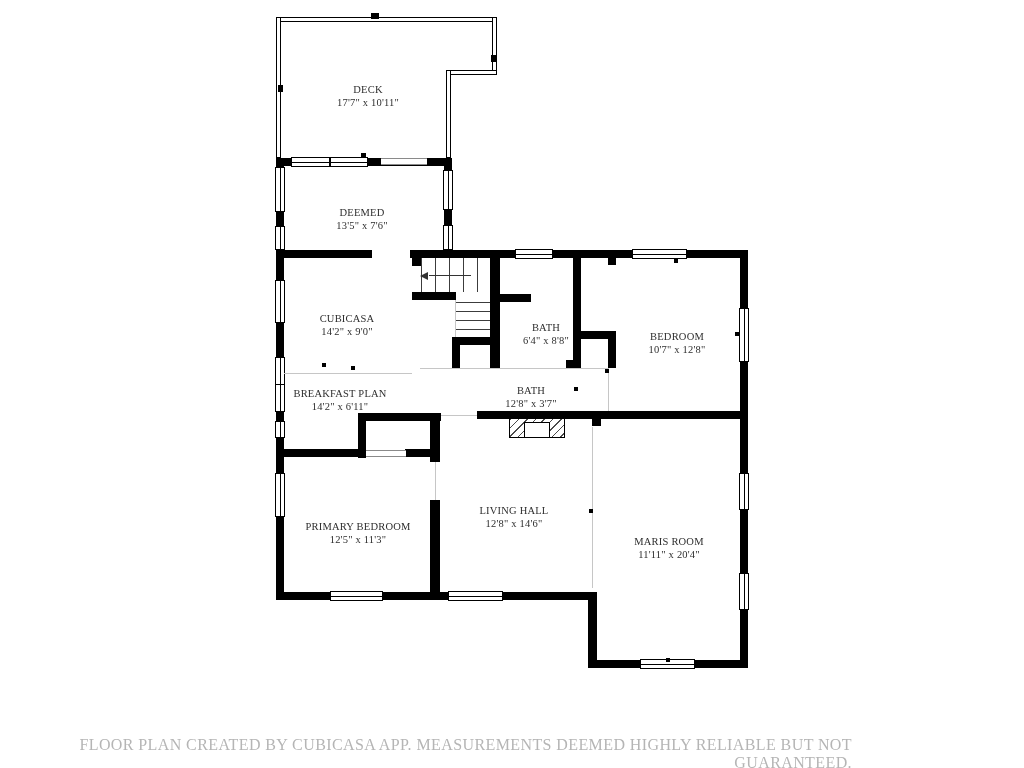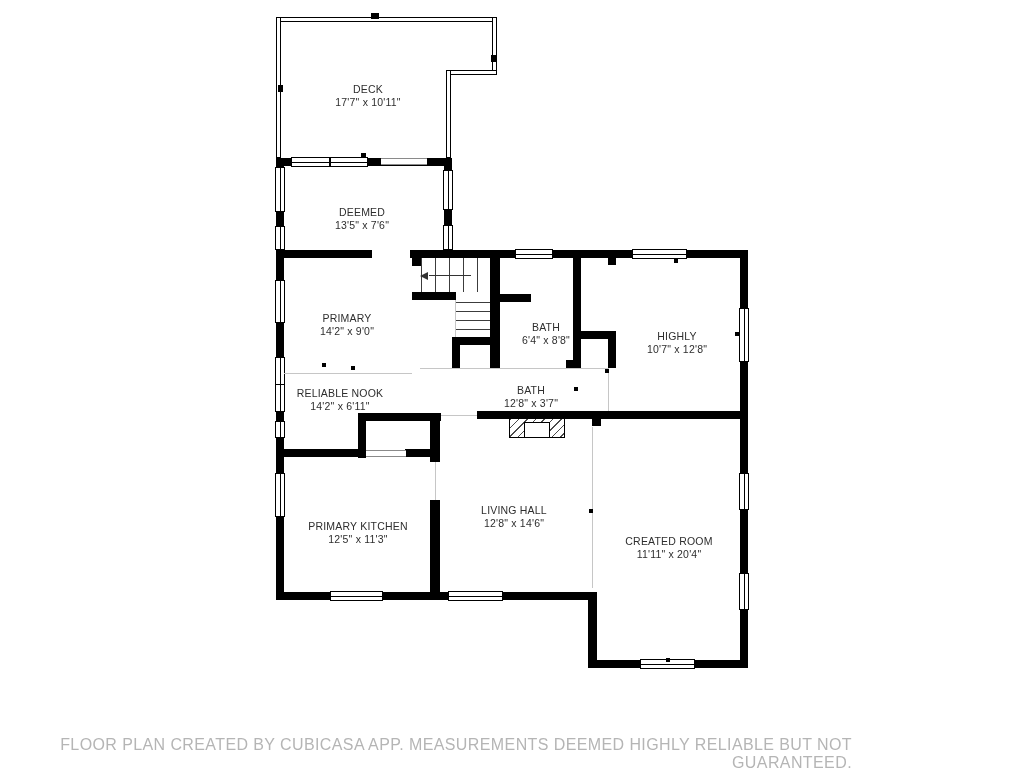--- a/index.html
+++ b/index.html
@@ -1,17 +1,17 @@
 <!DOCTYPE html>
 <html><head>
 <meta charset="utf-8">
 <style>
   html,body{margin:0;padding:0;background:#fff;}
   .page{position:relative;width:860px;height:768px;background:#ffffff;overflow:hidden;
-        font-family:Liberation Sans, sans-serif;}
+        font-family:Liberation Serif, serif;}
   .plan{position:absolute;left:0;top:0;width:1024px;height:768px;}
   .wall{position:absolute;background:#000;}
   .rail{position:absolute;background:#fff;border:1px solid #000;box-sizing:border-box;}
   .win{position:absolute;background:#fff;border:1px solid #000;box-sizing:border-box;}
   .win-h::before{content:"";position:absolute;left:0;right:0;top:50%;height:1px;background:#000;}
   .win-v::before{content:"";position:absolute;top:0;bottom:0;left:50%;width:1px;background:#000;}
   .door-h{position:absolute;background:#fff;border-top:1px solid #8a8a8a;border-bottom:1px solid #8a8a8a;box-sizing:border-box;}
   .gline{position:absolute;background:#c6c6c6;}
   .treads-up{position:absolute;background:repeating-linear-gradient(to right,#3c3c3c 0 1px,transparent 1px 14px);}
   .treads-dn{position:absolute;background:repeating-linear-gradient(to bottom,#3c3c3c 0 1px,transparent 1px 9px);}
@@ -160,48 +160,48 @@
 
     <div class="room-label lbl-deck">
       <div>DECK</div>
       <div>17'7" x 10'11"</div>
     </div>
     <div class="room-label lbl-sunroom">
       <div>DEEMED</div>
       <div>13'5" x 7'6"</div>
     </div>
     <div class="room-label lbl-kitchen">
-      <div>PRIMARY</div>
+      <div>CUBICASA</div>
       <div>14'2" x 9'0"</div>
     </div>
     <div class="room-label lbl-bath">
       <div>BATH</div>
       <div>6'4" x 8'8"</div>
     </div>
     <div class="room-label lbl-bedroom">
-      <div>HIGHLY</div>
+      <div>BEDROOM</div>
       <div>10'7" x 12'8"</div>
     </div>
     <div class="room-label lbl-nook">
-      <div>RELIABLE NOOK</div>
+      <div>BREAKFAST PLAN</div>
       <div>14'2" x 6'11"</div>
     </div>
     <div class="room-label lbl-hall">
       <div>BATH</div>
       <div>12'8" x 3'7"</div>
     </div>
     <div class="room-label lbl-primary">
-      <div>PRIMARY KITCHEN</div>
+      <div>PRIMARY BEDROOM</div>
       <div>12'5" x 11'3"</div>
     </div>
     <div class="room-label lbl-living">
       <div>LIVING HALL</div>
       <div>12'8" x 14'6"</div>
     </div>
     <div class="room-label lbl-dining">
-      <div>CREATED ROOM</div>
+      <div>MARIS ROOM</div>
       <div>11'11" x 20'4"</div>
     </div>
   </div>
 
   <div class="disclaimer">FLOOR PLAN CREATED BY CUBICASA APP. MEASUREMENTS DEEMED HIGHLY RELIABLE BUT NOT GUARANTEED.</div>
   <div class="brand-logo">MARIS</div>
 </div>
 
 </body></html>

